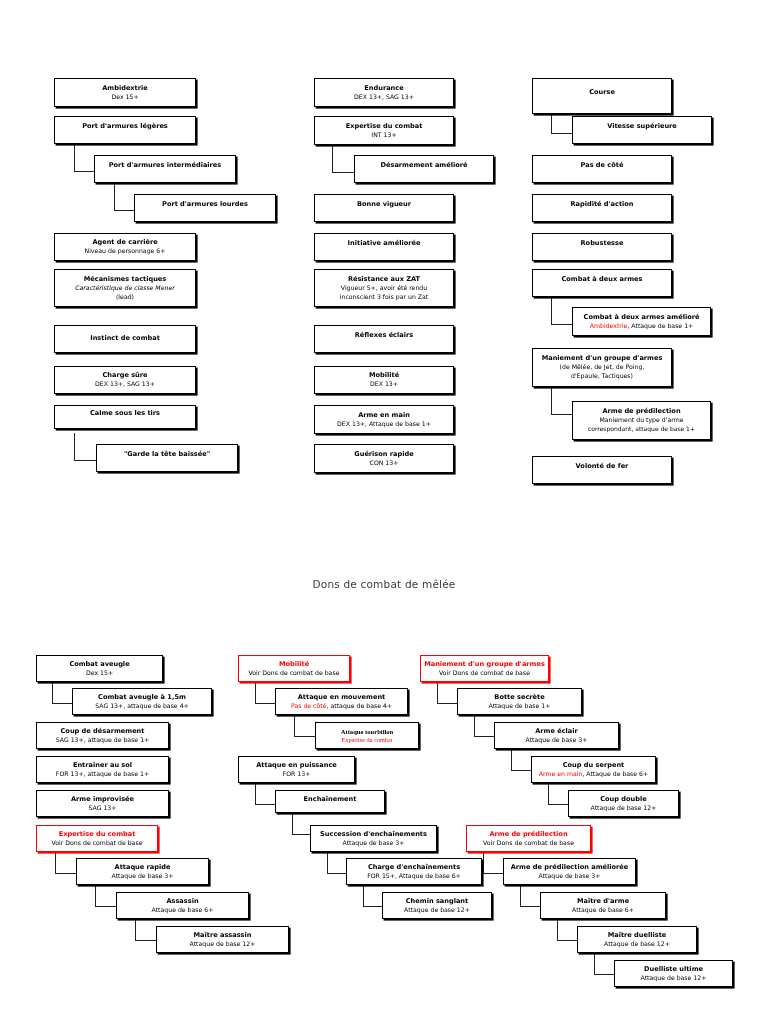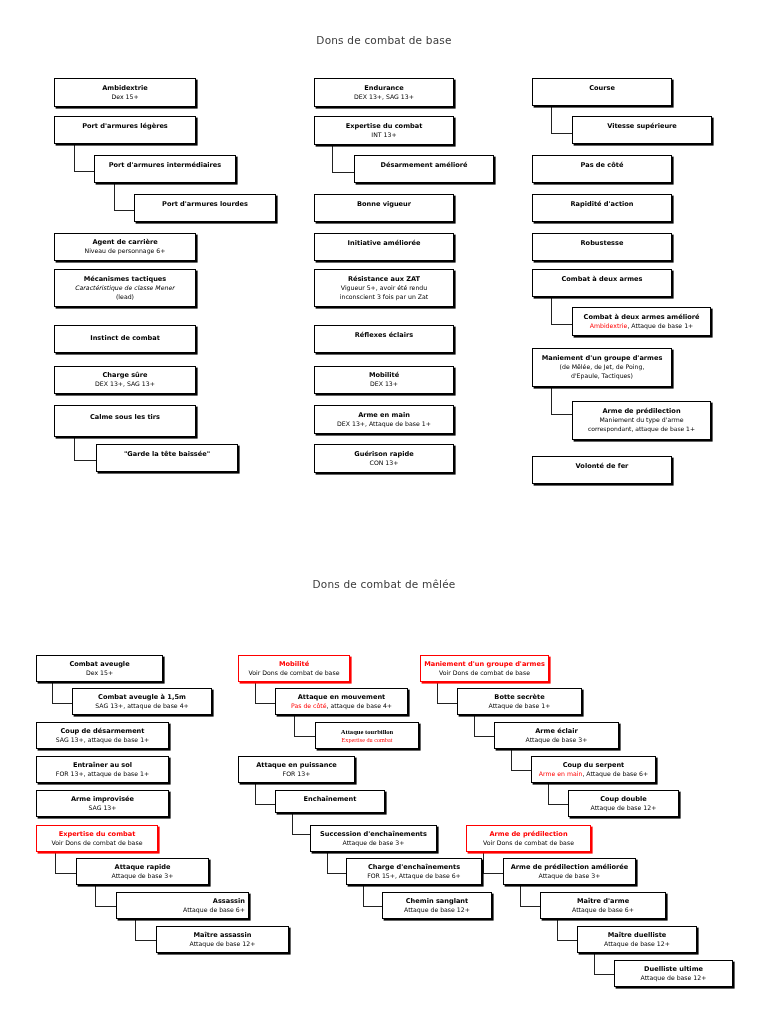--- a/index.html
+++ b/index.html
@@ -57,21 +57,20 @@
   
   .conn{position:absolute;background:#222;z-index:1;}
   .conn.v{width:1.4px;}
   .conn.h{height:1.4px;}
 </style>
 </head>
 <body>
 
 <div id="sheet">
 
-  <div class="title" style="left:0;top:34px;width:768px;">Dons de combat de base</div>
 
   <div class="node" style="left:54px;top:78px;width:142px;height:29px;">
     <div class="t">Ambidextrie</div>
     <div class="s">Dex 15+</div>
   </div>
 
   <div class="node" style="left:54px;top:116px;width:142px;height:28px;">
     <div class="t" style="margin-bottom:7px;">Port d'armures légères</div>
   </div>
   <div class="conn v" style="left:74px;top:144px;height:28px;"></div>
@@ -100,21 +99,21 @@
 
   <div class="node" style="left:54px;top:325px;width:142px;height:28px;justify-content:flex-end;">
     <div class="t" style="margin-bottom:7px;">Instinct de combat</div>
   </div>
 
   <div class="node" style="left:54px;top:366px;width:142px;height:28px;">
     <div class="t">Charge sûre</div>
     <div class="s">DEX 13+, SAG 13+</div>
   </div>
 
-  <div class="node" style="left:54px;top:405px;width:142px;height:32px;">
+  <div class="node" style="left:54px;top:405px;width:142px;height:24px;">
     <div class="t" style="margin-bottom:7px;">Calme sous les tirs</div>
   </div>
   <div class="conn v" style="left:74px;top:433px;height:28px;"></div>
   <div class="conn h" style="left:74px;top:460px;width:24px;"></div>
 
   <div class="node" style="left:96px;top:444px;width:142px;height:28px;">
     <div class="t" style="margin-bottom:7px;">"Garde la tête baissée"</div>
   </div>
 
   <div class="node" style="left:314px;top:78px;width:140px;height:29px;">
@@ -159,21 +158,21 @@
   <div class="node" style="left:314px;top:405px;width:140px;height:29px;">
     <div class="t">Arme en main</div>
     <div class="s">DEX 13+, Attaque de base 1+</div>
   </div>
 
   <div class="node" style="left:314px;top:444px;width:140px;height:29px;">
     <div class="t">Guérison rapide</div>
     <div class="s">CON 13+</div>
   </div>
 
-  <div class="node" style="left:532px;top:78px;width:140px;height:28px;">
+  <div class="node" style="left:532px;top:78px;width:140px;height:36px;">
     <div class="t" style="margin-bottom:7px;">Course</div>
   </div>
   <div class="conn v" style="left:551px;top:106px;height:28px;"></div>
   <div class="conn h" style="left:551px;top:133px;width:23px;"></div>
 
   <div class="node" style="left:572px;top:116px;width:140px;height:28px;">
     <div class="t" style="margin-bottom:7px;">Vitesse supérieure</div>
   </div>
 
   <div class="node" style="left:532px;top:155px;width:140px;height:28px;">
@@ -253,21 +252,21 @@
   <div class="conn v" style="left:55px;top:852px;height:22px;"></div>
   <div class="conn h" style="left:55px;top:873px;width:23px;"></div>
 
   <div class="node" style="left:76px;top:858px;width:133px;height:27px;">
     <div class="t">Attaque rapide</div>
     <div class="s">Attaque de base 3+</div>
   </div>
   <div class="conn v" style="left:95px;top:885px;height:22px;"></div>
   <div class="conn h" style="left:95px;top:906px;width:23px;"></div>
 
-  <div class="node" style="left:116px;top:892px;width:133px;height:27px;align-items:flex-end;">
+  <div class="node" style="left:116px;top:892px;width:133px;height:27px;">
     <div class="t">Assassin</div>
     <div class="s">Attaque de base 6+</div>
   </div>
   <div class="conn v" style="left:135px;top:919px;height:22px;"></div>
   <div class="conn h" style="left:135px;top:940px;width:23px;"></div>
 
   <div class="node" style="left:156px;top:926px;width:133px;height:27px;">
     <div class="t">Maître assassin</div>
     <div class="s">Attaque de base 12+</div>
   </div>

